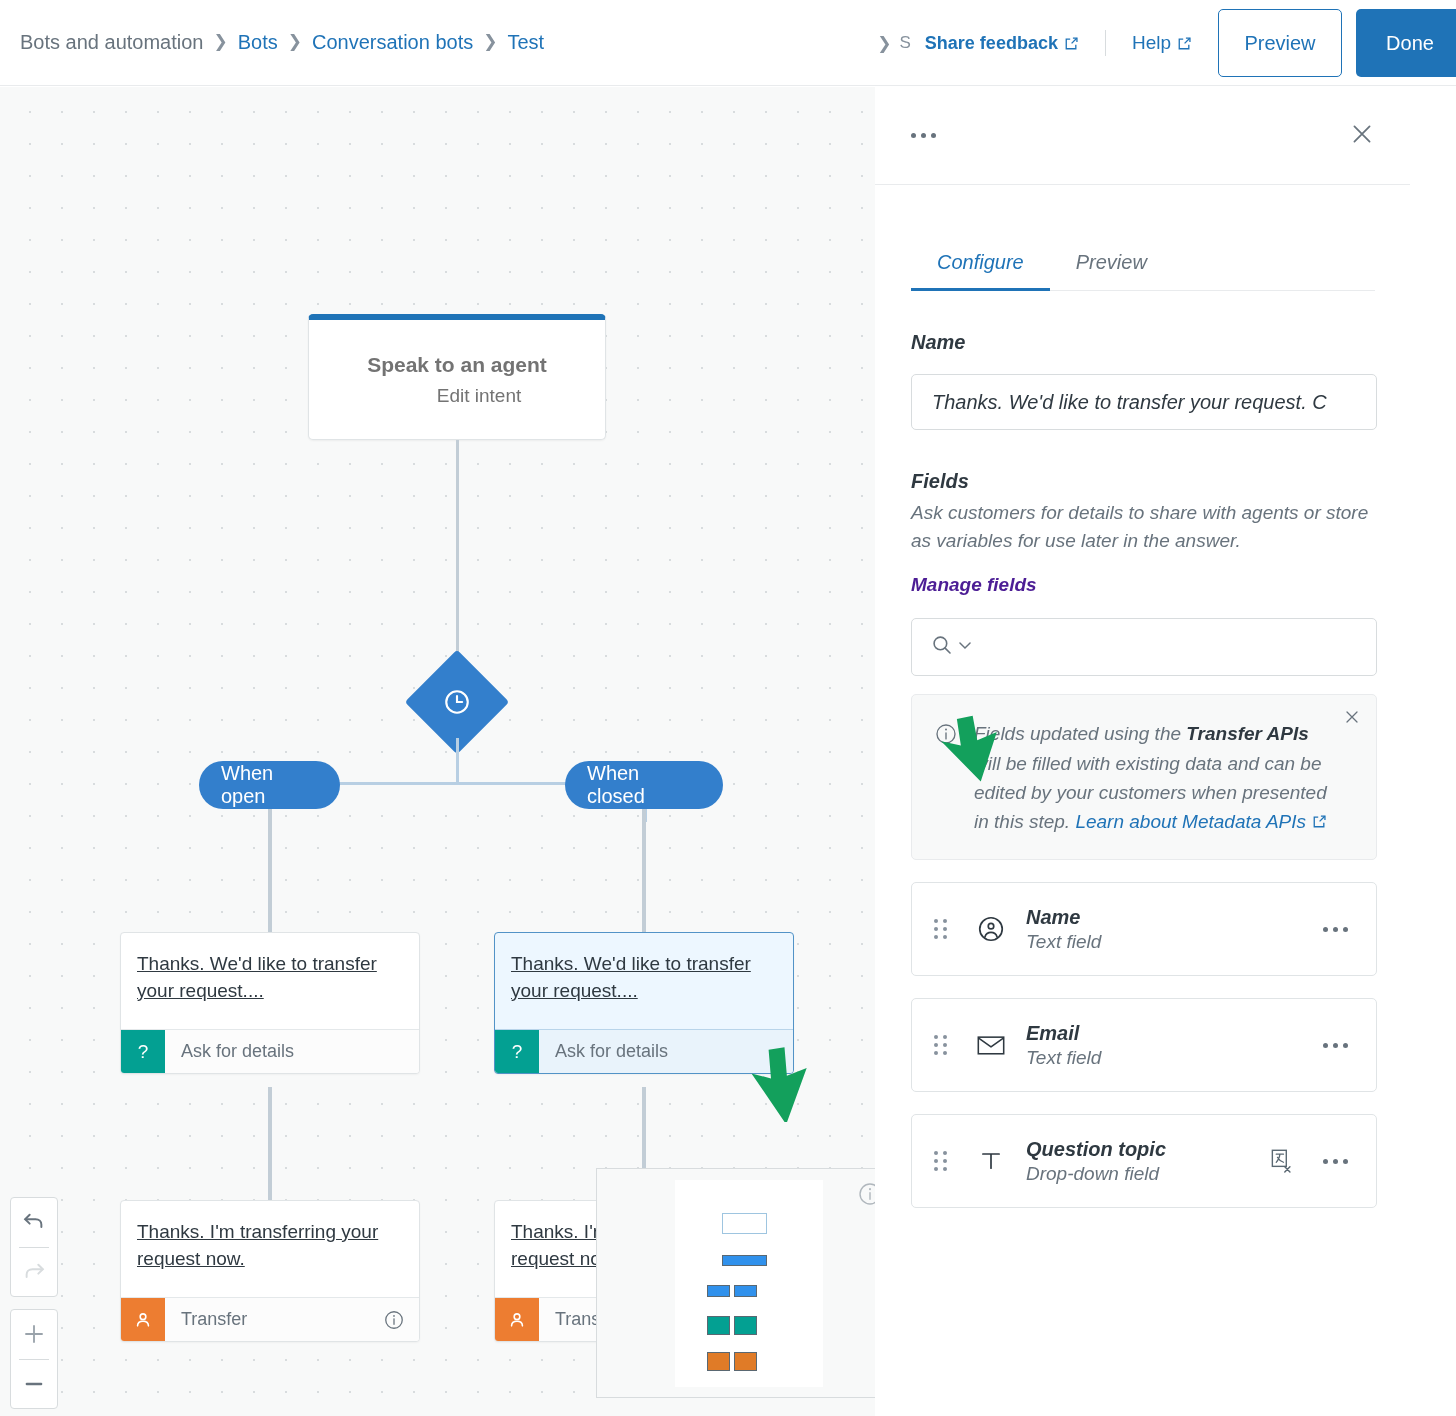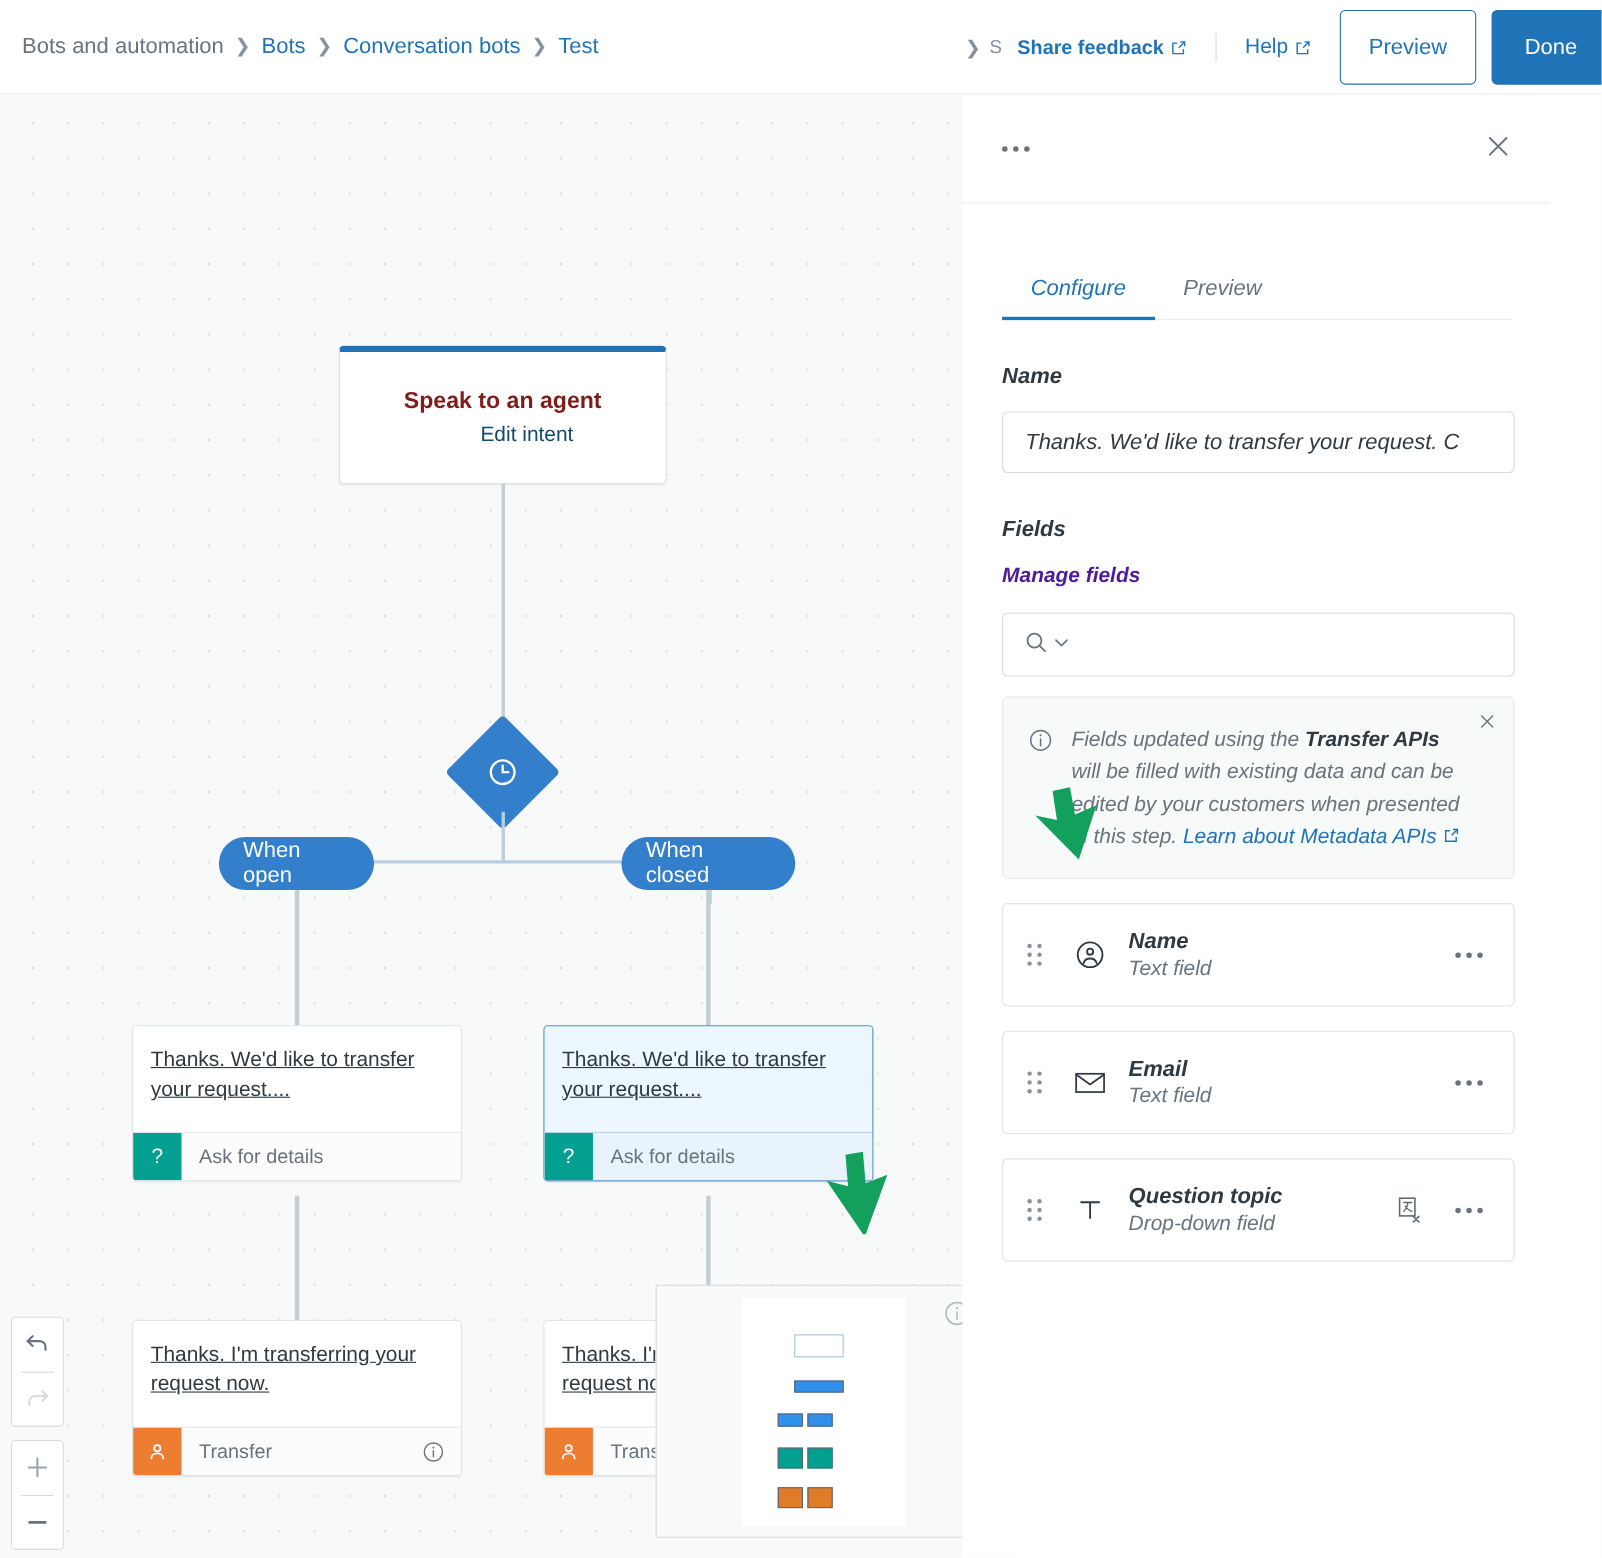--- a/index.html
+++ b/index.html
@@ -75,22 +75,22 @@
     box-shadow: 0 1px 2px rgba(0,0,0,0.05);
   }
 
   
   #intent-node {
     left: 308px; top: 227px; width: 298px; height: 126px;
     border-top: 6px solid #1f73b7;
     display: flex; flex-direction: column;
     align-items: center; justify-content: center; gap: 8px;
   }
-  #intent-title { font-size: 21px; font-weight: bold; color: #7f1d1d; }
-  #intent-edit { font-size: 19px; color: #0c4a6e; cursor: pointer; margin-left: 44px; }
+  #intent-title { font-size: 21px; font-weight: bold; color: #737373; }
+  #intent-edit { font-size: 19px; color: #737373; cursor: pointer; margin-left: 44px; }
 
   
   .conn { position: absolute; background: #c2cdd6; }
   .conn.light { background: #b8cfe3; }
 
   
   #diamond {
     position: absolute; left: 420px; top: 578px;
     width: 74px; height: 74px; background: #337fcc;
     transform: rotate(45deg); border-radius: 4px;
@@ -464,20 +464,21 @@
   <div class="panel-body">
 
     
     <div class="sec-title">Name</div>
     <div id="name-input">
       <span>Thanks. We'd like to transfer your request. C</span>
     </div>
 
     
     <div class="sec-title">Fields</div>
+    <div class="sec-desc">Ask customers for details to share with agents or store as variables for use later in the answer.</div>
     <div class="sec-link">Manage fields</div>
 
     <div id="field-search">
       <span>
         <svg width="24" height="24" viewBox="0 0 24 24" fill="none" stroke="#68737d" stroke-width="1.6" stroke-linecap="round">
           <circle cx="10.4" cy="10.4" r="6.3"></circle>
             <path d="M15.1 15.1 20 20"></path>
         </svg>
       </span>
       <span>

